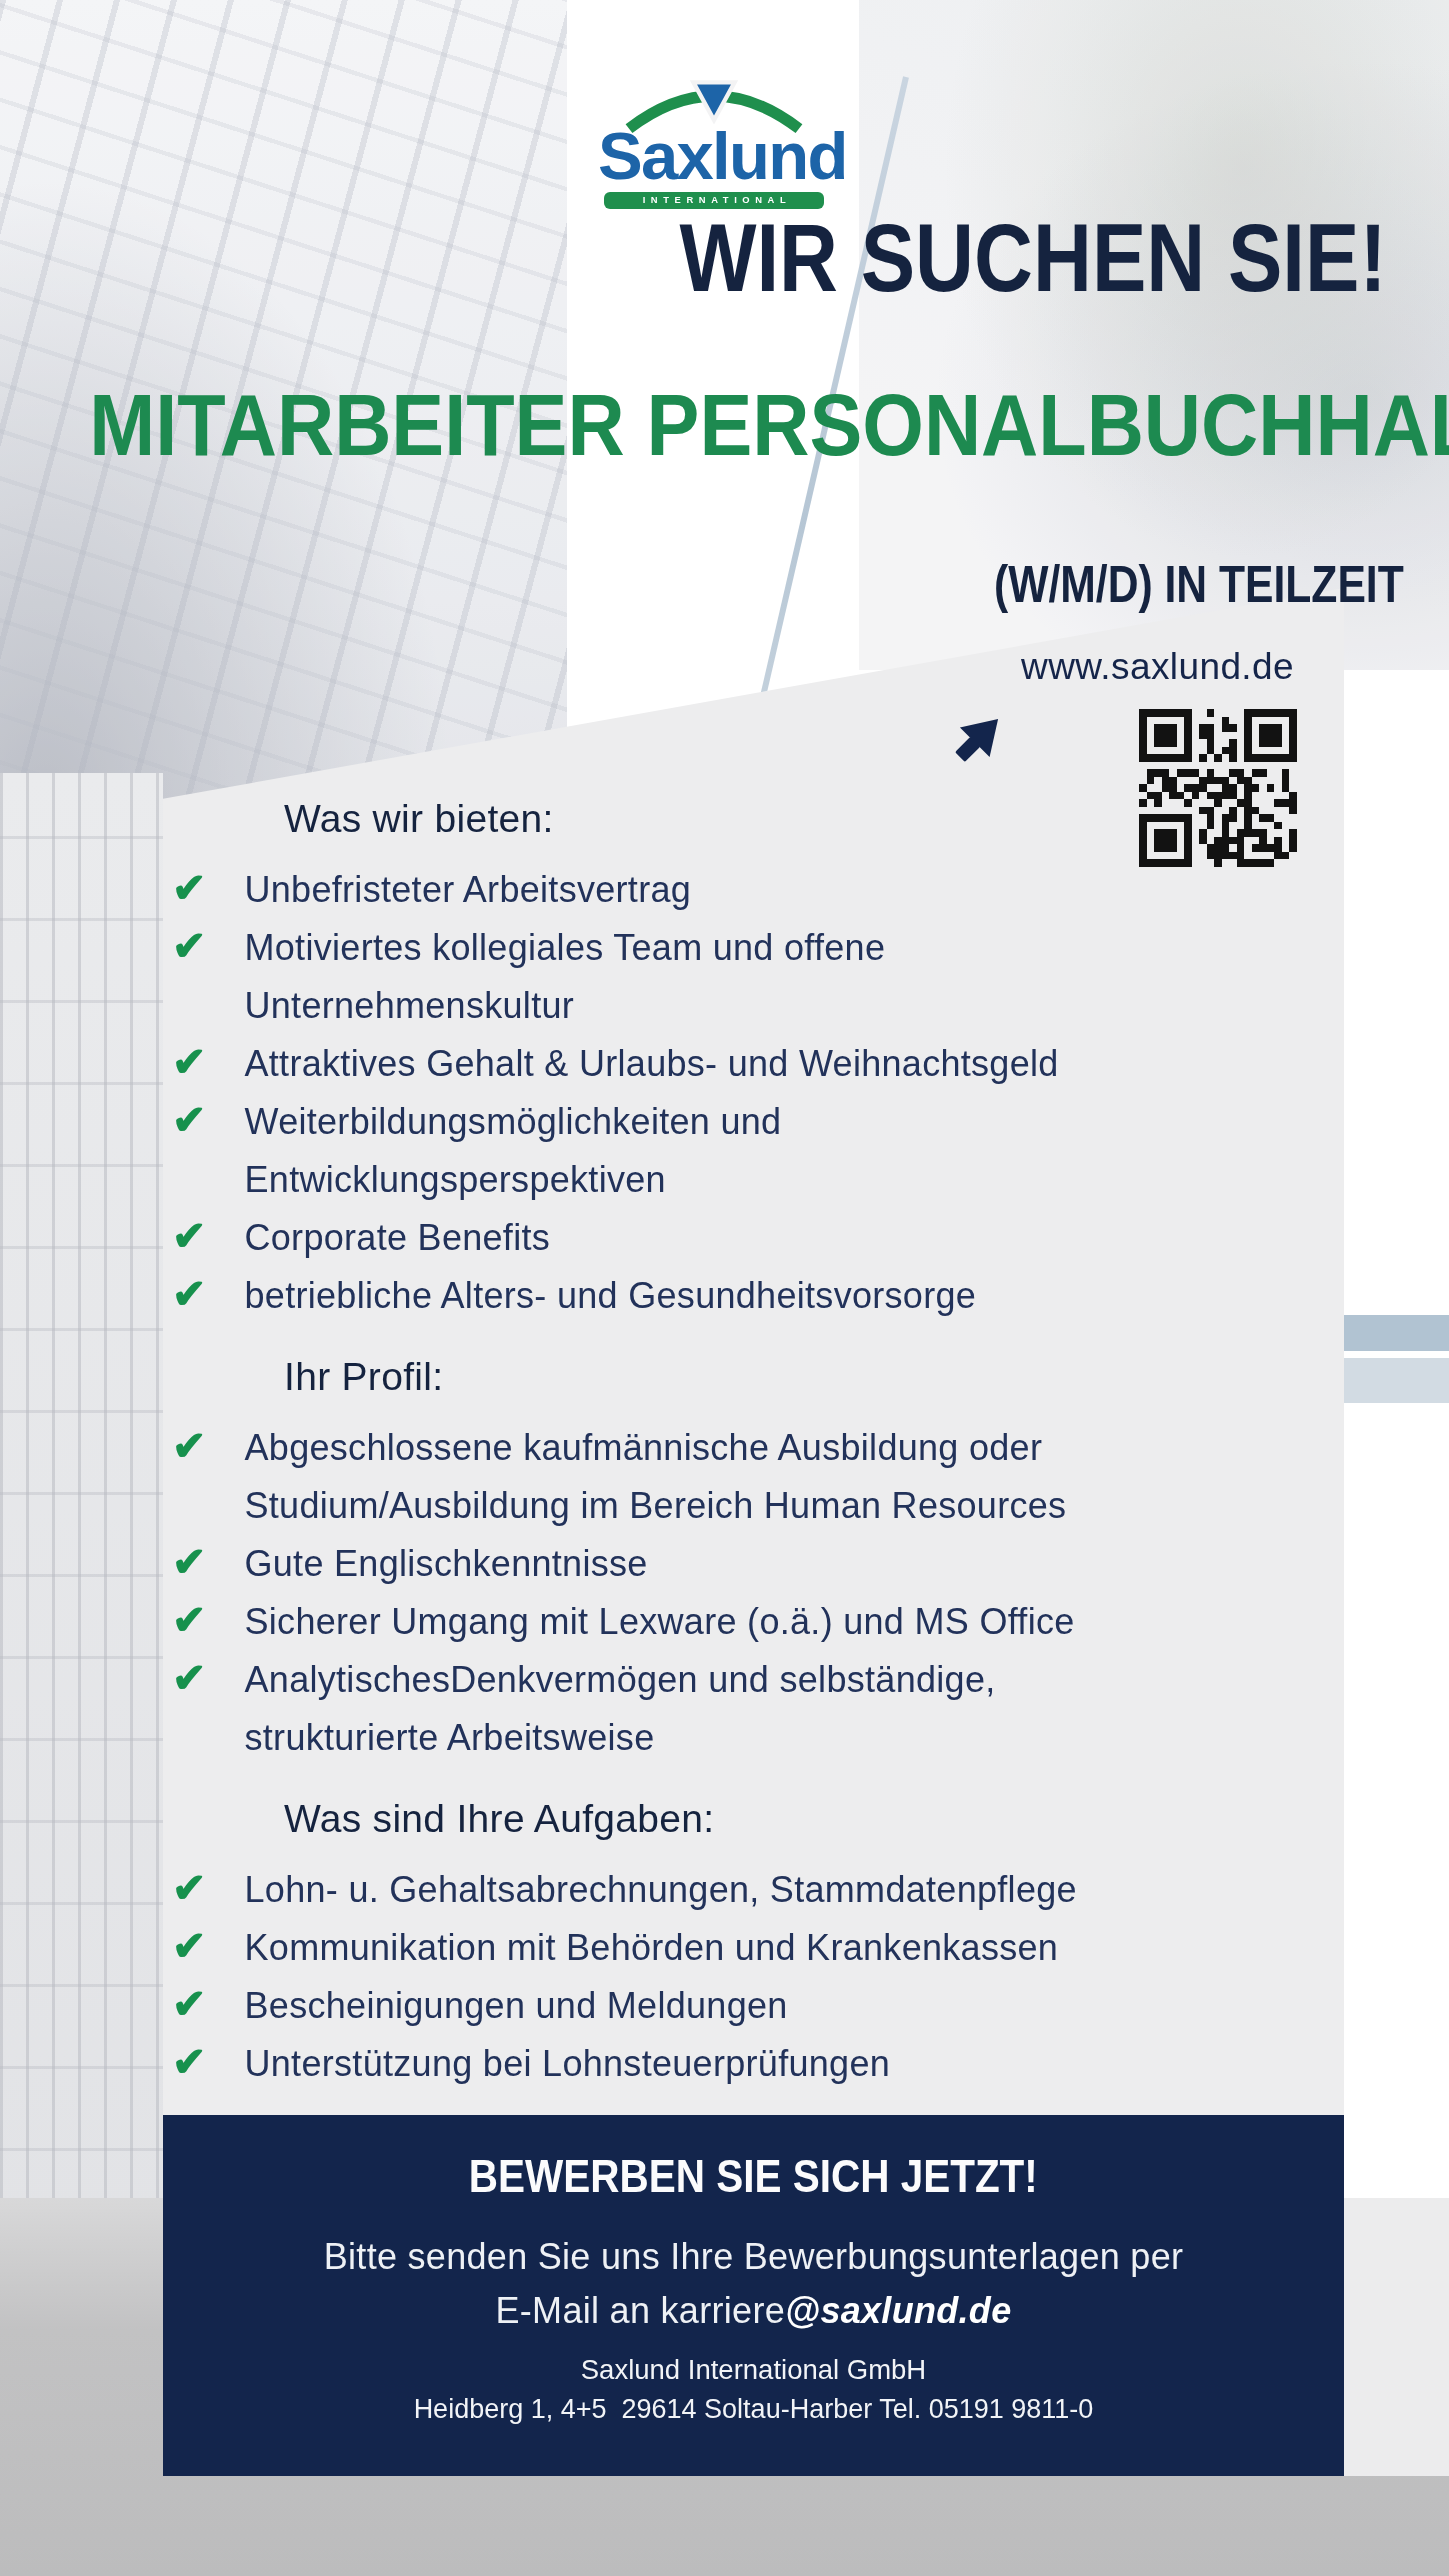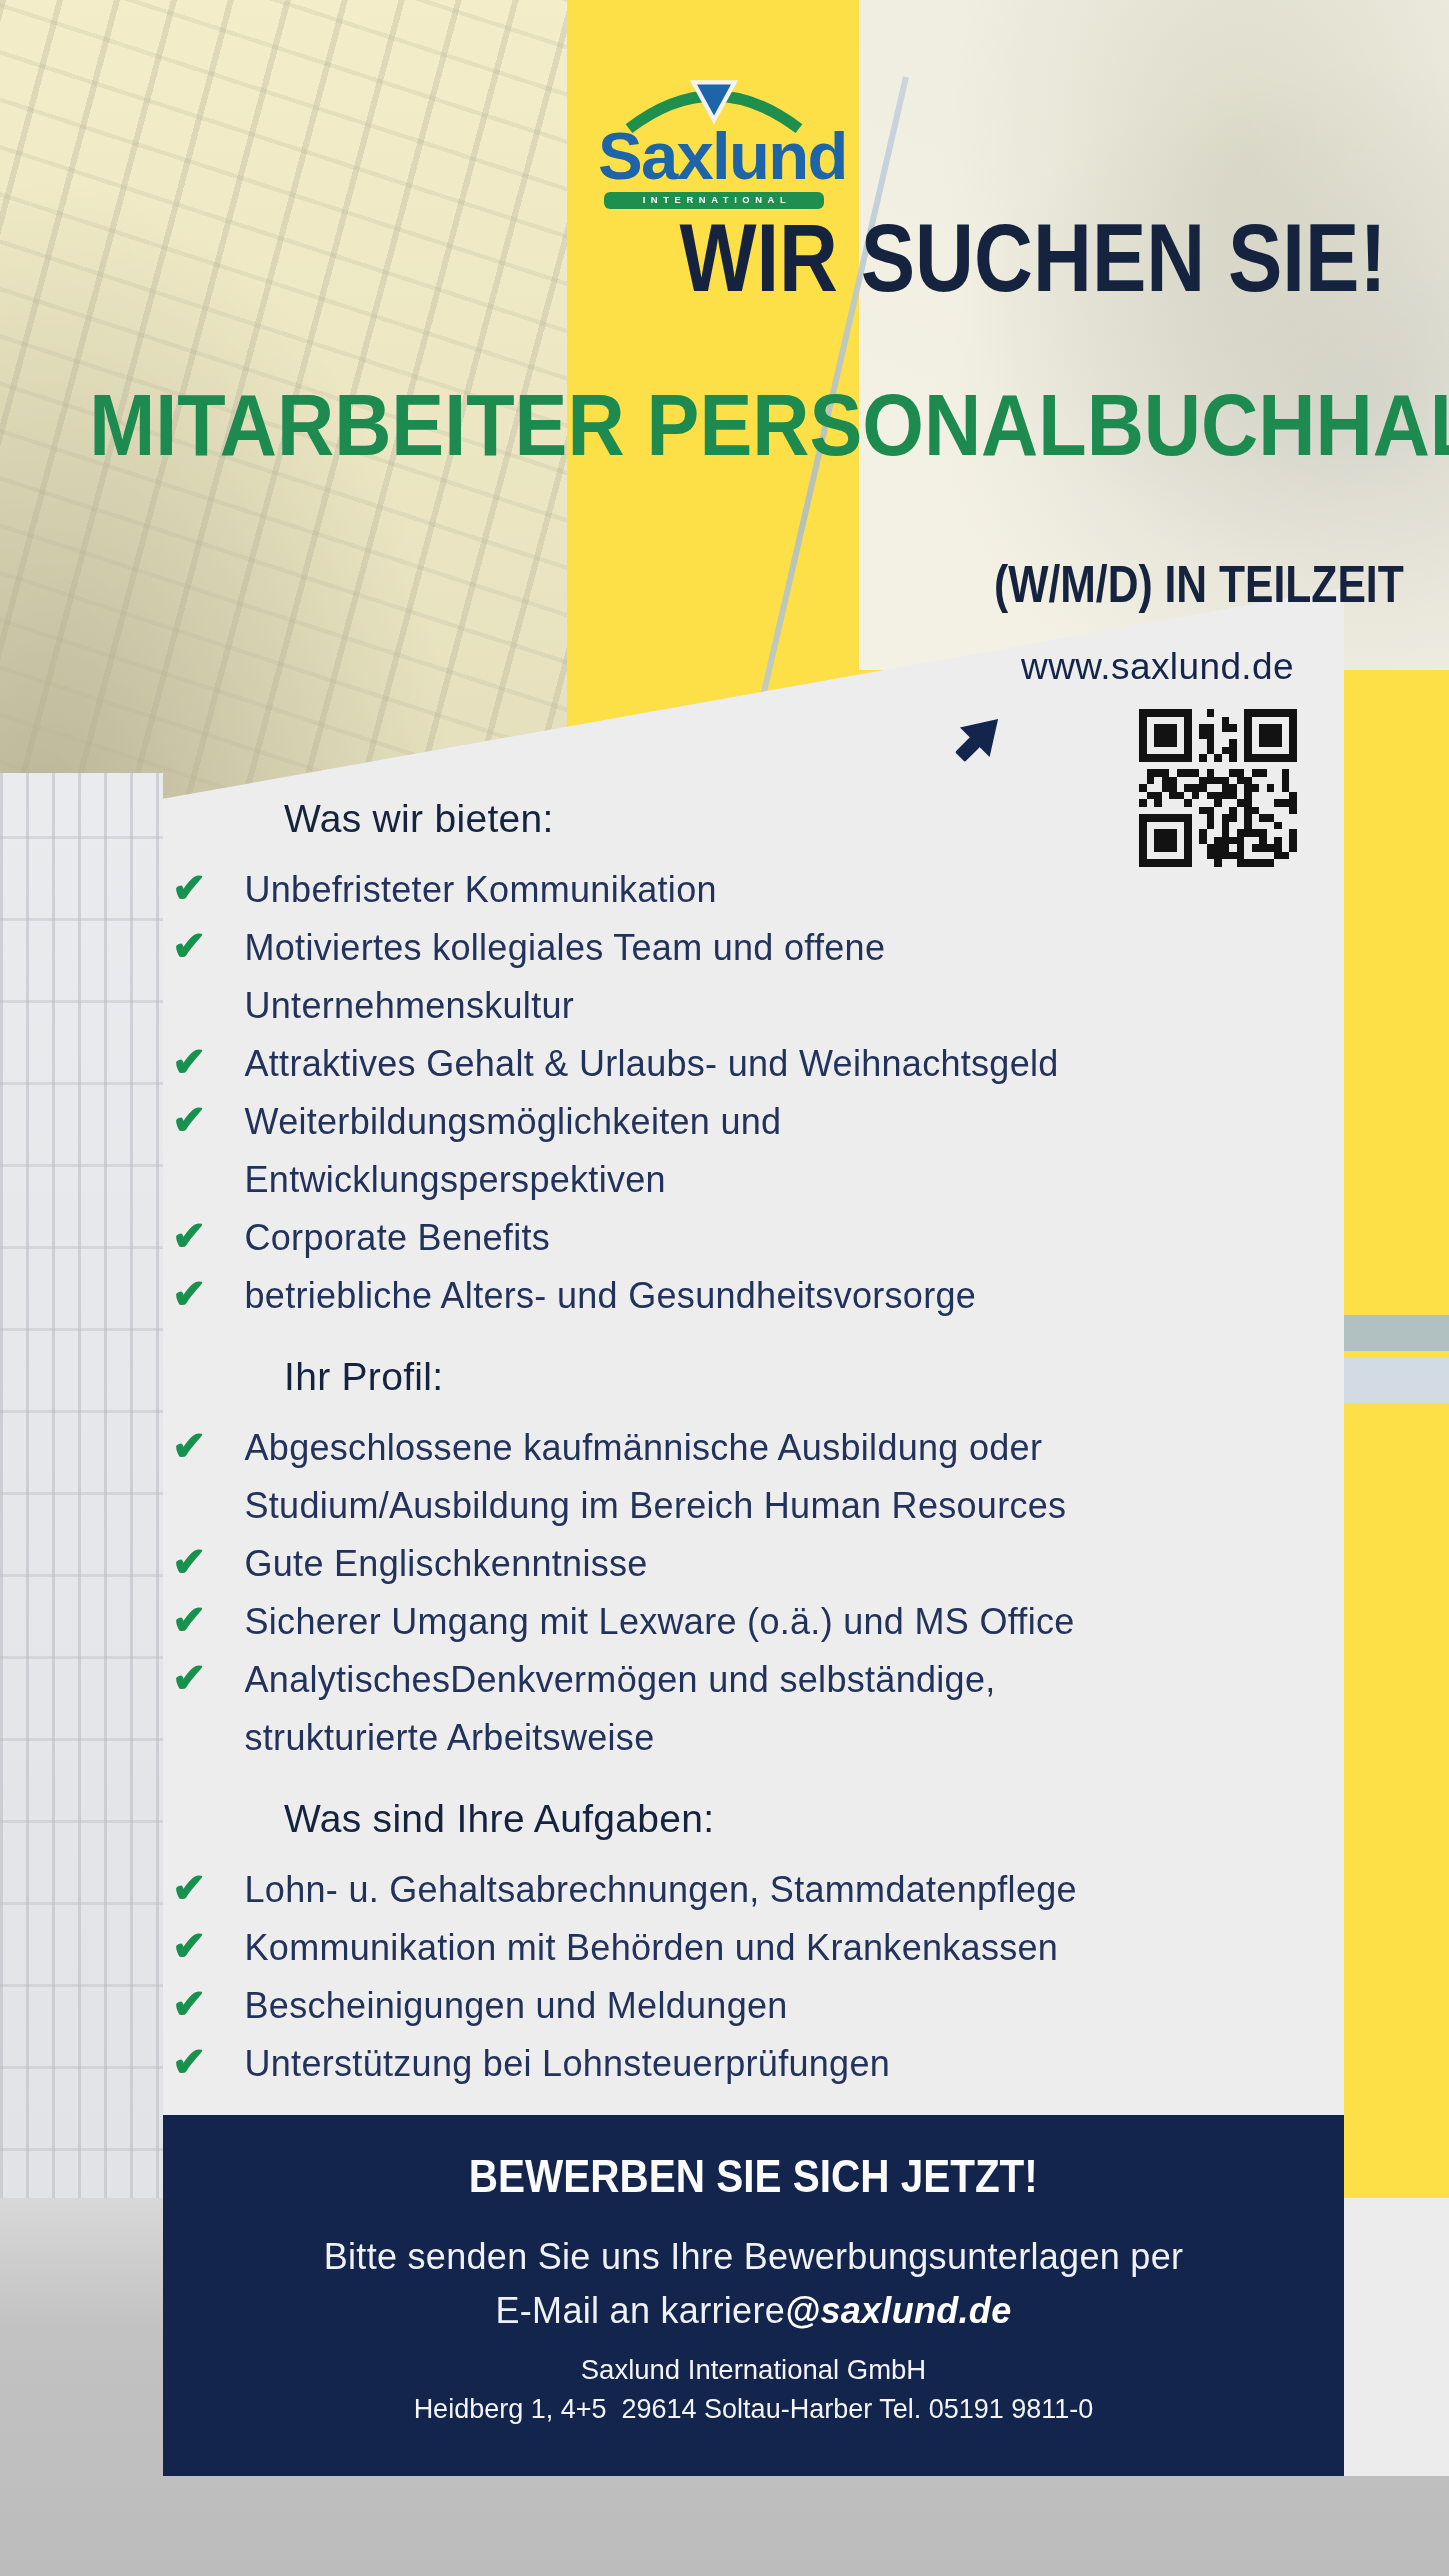--- a/index.html
+++ b/index.html
@@ -1,19 +1,19 @@
 <!DOCTYPE html>
 <html style="--heading-text: #15233f; --body-text: #22325a; --green: #1d8a50; --check-green: #17914d; --logo-blue: #1d64a8; --logo-green: #1f8f4d; --footer-bg: #13254c; --panel-bg: #ededee;font-size:13.7px"><head>
 <meta charset="utf-8">
 <title></title>
 <style>
   html,body{margin:0;padding:0;background:#9a9a9a;}
   .canvas{
     position:relative;width:1449px;height:2576px;margin:0 auto;
-    background:#fde047;overflow:hidden;
+    background:#ffffff;overflow:hidden;
     font-family:"Liberation Sans",sans-serif;
   }
   
   .bg{position:absolute;}
   .bg-topleft{
     left:0;top:0;width:567px;height:859px;
     background:
       repeating-linear-gradient(105deg, rgba(148,154,170,.30) 0 6px, rgba(0,0,0,0) 6px 55px),
       repeating-linear-gradient(18deg, rgba(158,164,178,.22) 0 4.3px, rgba(0,0,0,0) 4.3px 45px),
       radial-gradient(ellipse at 8% 95%, rgba(110,116,132,.50) 0%, rgba(110,116,132,0) 55%),
@@ -300,21 +300,21 @@
   </div>
 
   <div class="content">
 
     <div class="sec">
       <div class="sec-heading">Was wir bieten:</div>
       <div class="rows">
 
       <div class="row">
             <span class="check">✔</span>
-            <span class="row-text">Unbefristeter Kommunikation</span>
+            <span class="row-text">Unbefristeter Arbeitsvertrag</span>
           </div>
           <div class="row">
             <span class="check">✔</span>
             <span class="row-text">Motiviertes kollegiales Team und offene</span>
           </div>
           <div class="row">
             <span class="check" style="visibility: hidden;">✔</span>
             <span class="row-text">Unternehmenskultur</span>
           </div>
           <div class="row">

